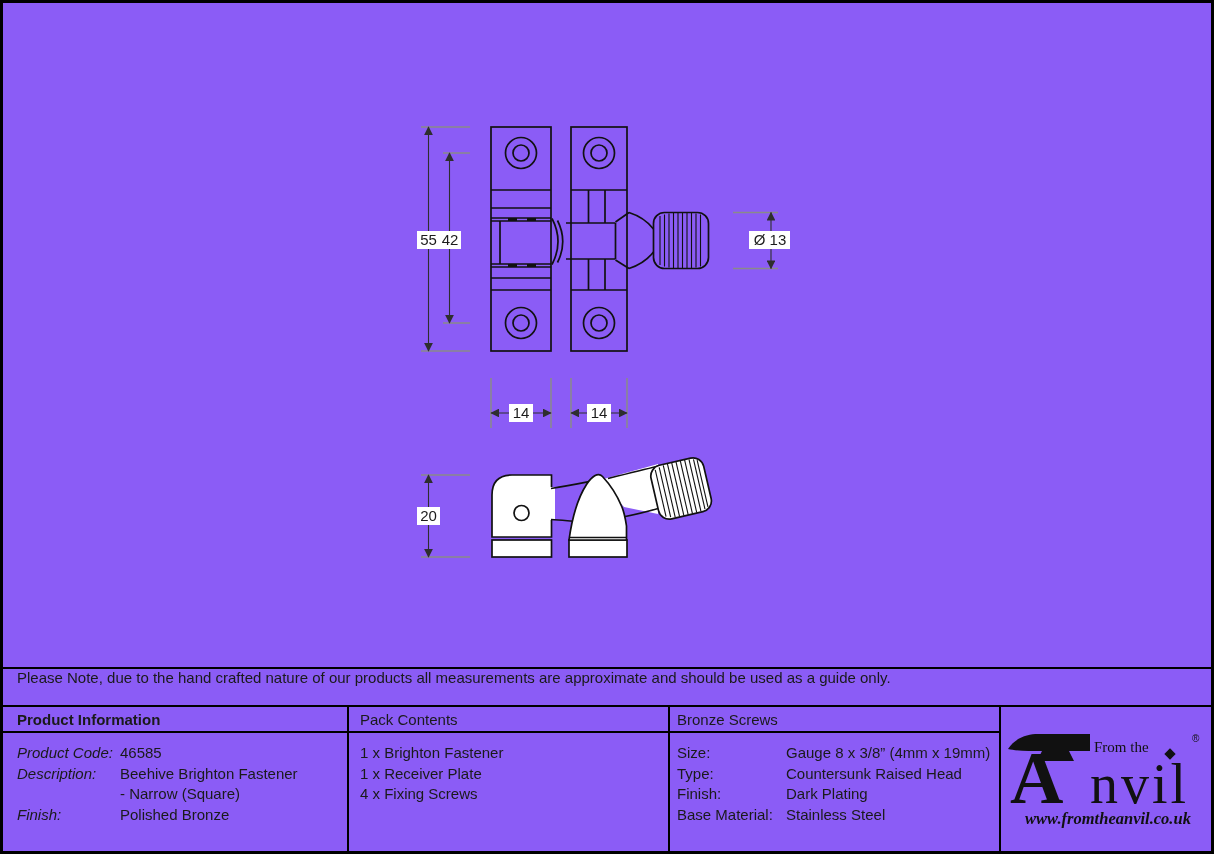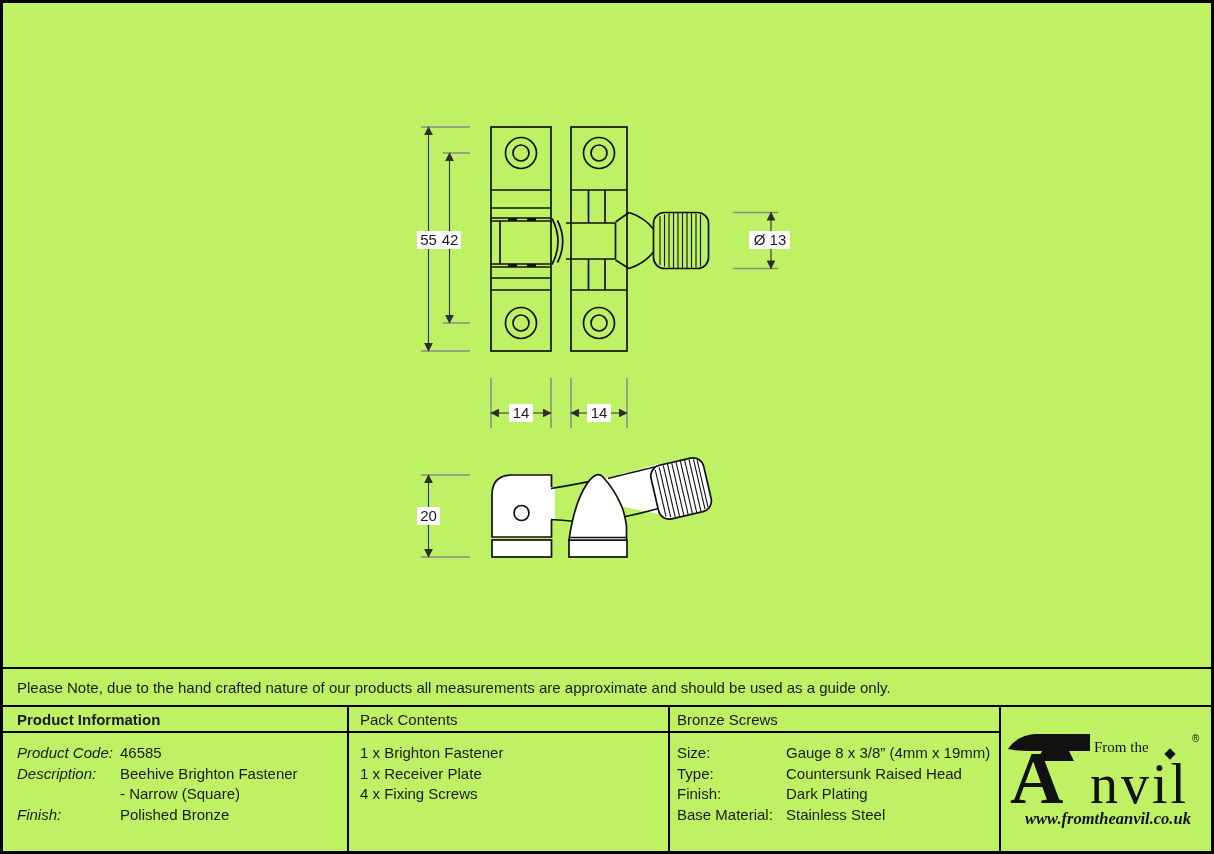--- a/index.html
+++ b/index.html
@@ -1,20 +1,20 @@
 <!DOCTYPE html>
 <html><head>
 <meta charset="utf-8">
 <style>
   html,body{margin:0;padding:0;background:#fff;}
   body{width:1214px;height:854px;font-family:"Liberation Sans",sans-serif;color:#1a1a1a;}
-  .page{position:relative;width:1214px;height:854px;box-sizing:border-box;border:3px solid #000;background:#bef264;overflow:hidden;}
+  .page{position:relative;width:1214px;height:854px;box-sizing:border-box;border:3px solid #000;background:#8b5cf6;overflow:hidden;}
   .drawing-area{position:absolute;left:0;top:0;width:1208px;height:661px;}
   .drawing-area svg{display:block;}
-  .note-row{position:absolute;left:0;top:664px;width:1208px;height:40px;box-sizing:border-box;border-top:2px solid #000;border-bottom:2px solid #000;display:flex;align-items:center;padding-left:14px;font-size:15px;}
+  .note-row{position:absolute;left:0;top:664px;width:1208px;height:40px;box-sizing:border-box;border-top:2px solid #000;border-bottom:2px solid #000;display:flex;padding-left:14px;font-size:15px;}
   .table-region{position:absolute;left:0;top:704px;width:1208px;height:144px;}
   .vline{position:absolute;top:0;bottom:0;width:2px;background:#000;}
   .v1{left:344px;} .v2{left:665px;} .v3{left:996px;}
   .header-underline{position:absolute;left:0;top:24px;width:996px;height:2px;background:#000;}
   .th{position:absolute;top:4px;font-size:15px;white-space:nowrap;}
   .th1{left:14px;font-weight:bold;} .th2{left:357px;} .th3{left:674px;}
   .cell{position:absolute;top:36px;font-size:15px;line-height:20.5px;white-space:nowrap;}
   .c1{left:14px;} .c2{left:357px;} .c3{left:674px;}
   .lbl1{display:inline-block;width:103px;font-style:italic;}
   .lbl3{display:inline-block;width:109px;}

